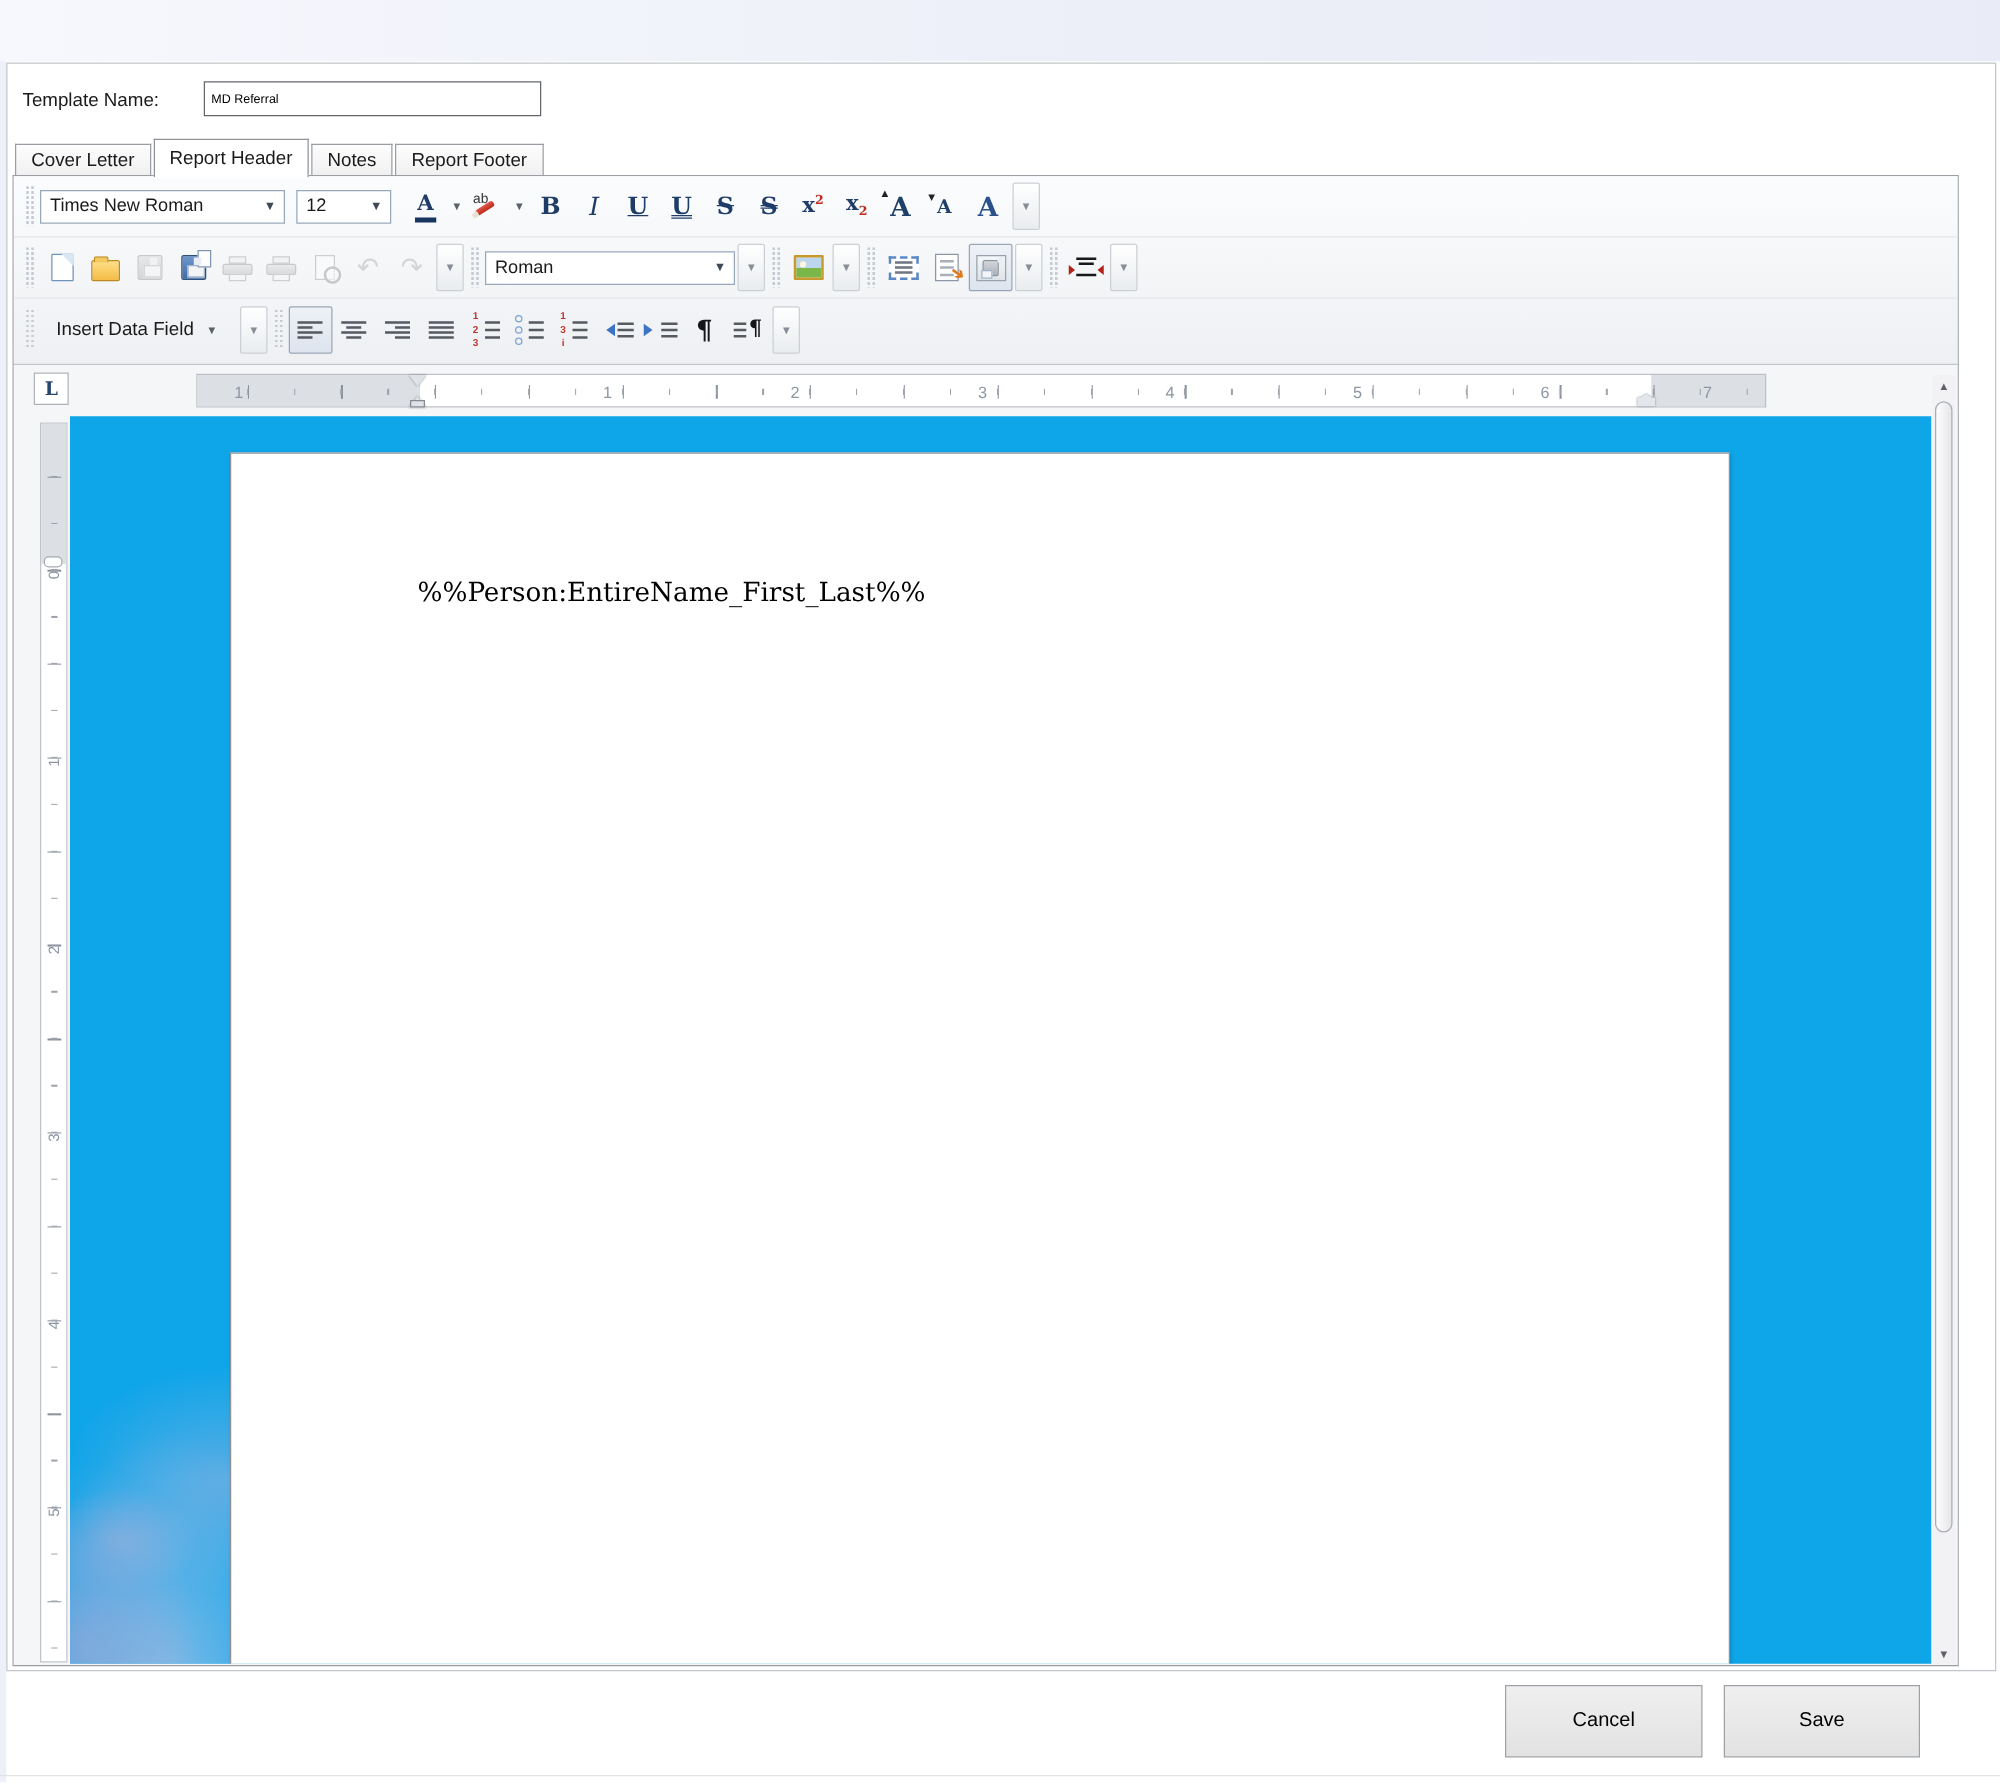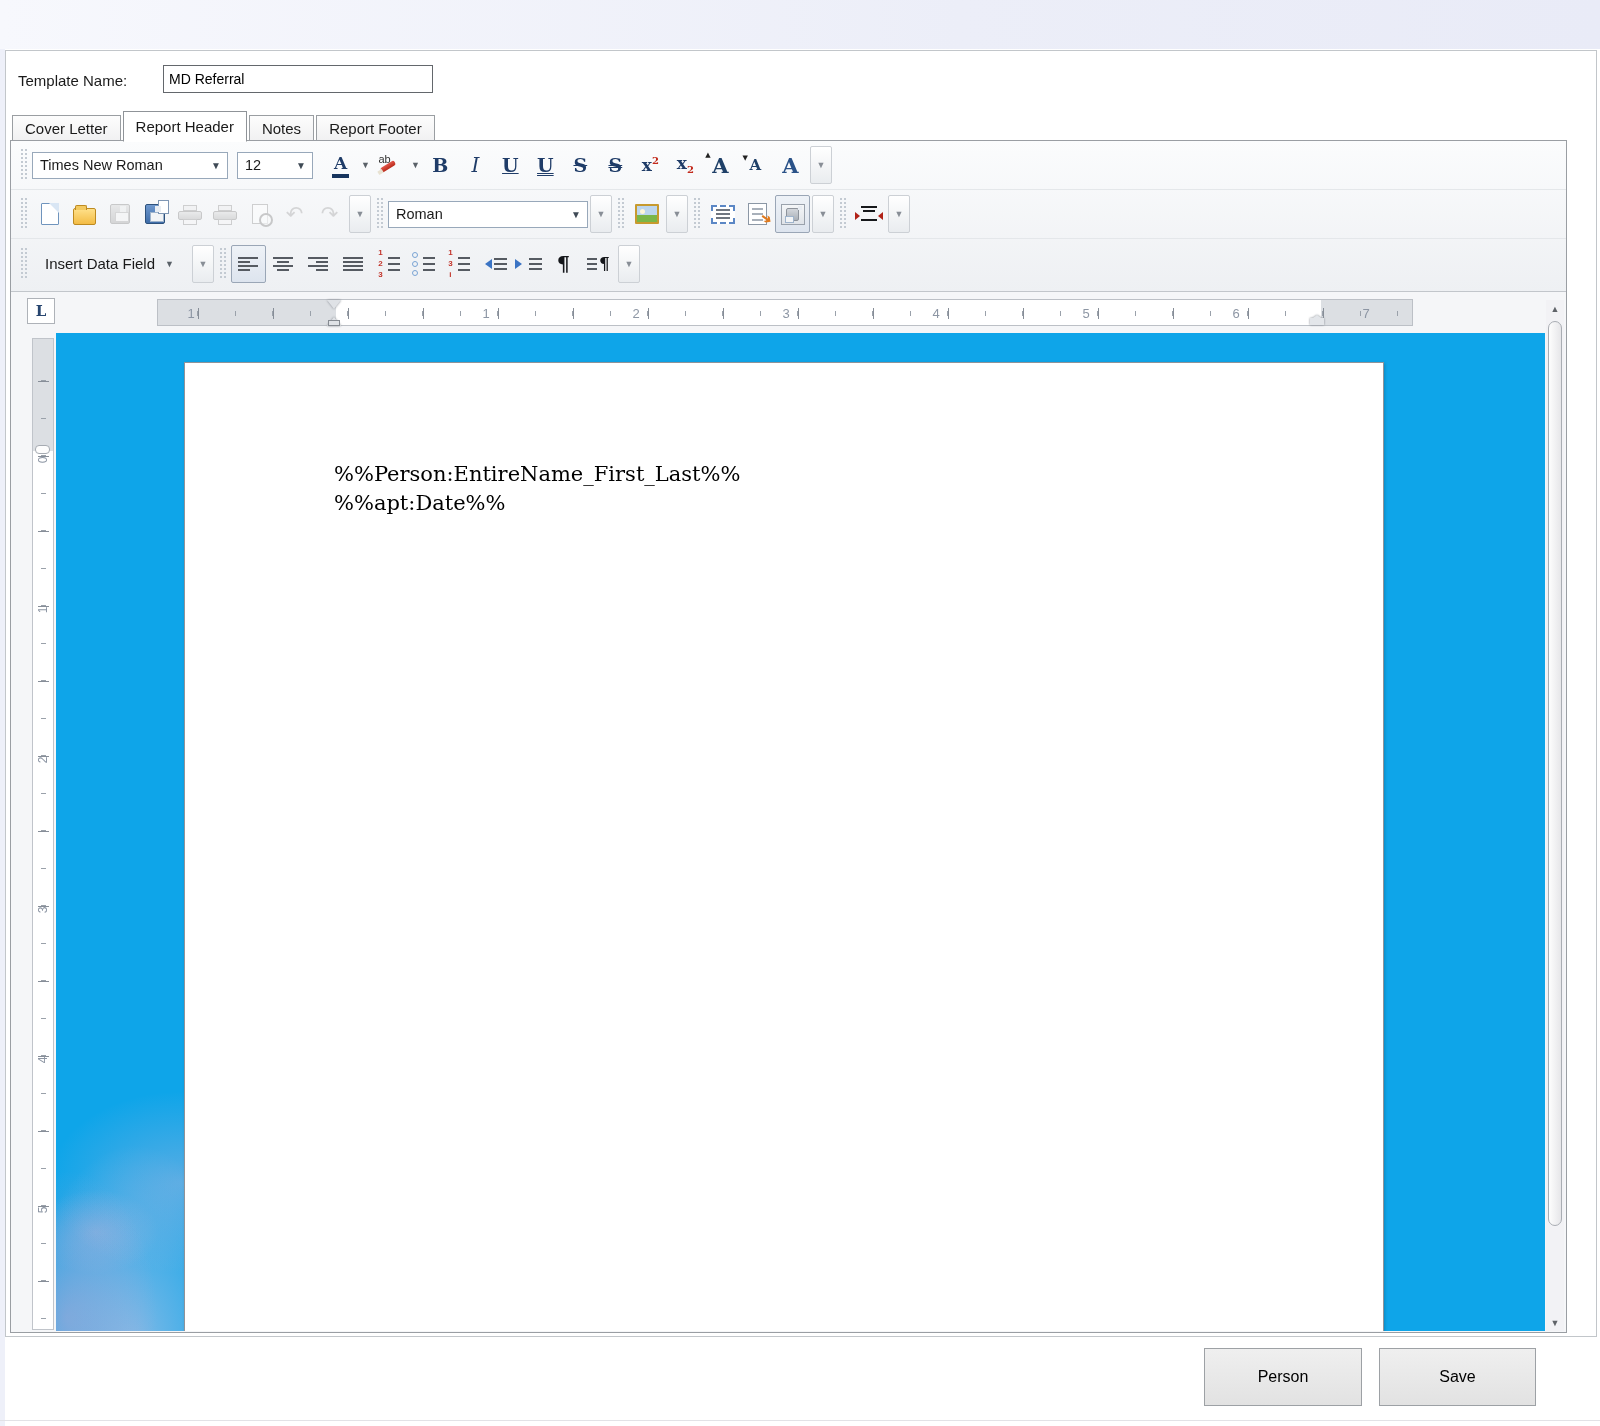--- a/index.html
+++ b/index.html
@@ -5,21 +5,21 @@
   *{box-sizing:border-box;margin:0;padding:0}
   html,body{width:1600px;height:1426px;background:#fff;font-family:"Liberation Sans",sans-serif;position:relative;overflow:hidden;color:#1a1a1a}
   .top-band{position:absolute;left:0;top:0;width:1600px;height:49px;background:linear-gradient(to right,#f7f8fd 0%,#eceef8 60%,#e9ebf7 100%)}
   .left-band{position:absolute;left:0;top:49px;width:5px;bottom:0;background:#eef0f9}
   .bottom-line{position:absolute;left:0;top:1420px;width:1600px;height:1px;background:#e2e2e6}
 
   .panel{position:absolute;left:5px;top:50px;width:1592px;height:1287px;background:#fff;border:1px solid #c2c6ca}
 
   
   .tpl-label{position:absolute;left:12px;top:21px;font-size:15px}
-  .tpl-input{position:absolute;left:157px;top:14px;width:270px;height:28px;border:1px solid #63676c;background:#fff;font-family:"Liberation Sans",sans-serif;font-size:14px;padding:0 5px}
+  .tpl-input{position:absolute;left:157px;top:14px;width:270px;height:28px;border:1px solid #63676c;background:#fff;font-family:"Liberation Sans",sans-serif;font-size:10px;padding:0 5px}
 
   
   .tabs{position:absolute;left:6px;top:59px;height:31px;display:flex;align-items:flex-end}
   .tab{height:26px;background:linear-gradient(#fdfdfd,#f0f0f1);border:1px solid #9a9ea2;border-bottom:none;display:flex;align-items:center;justify-content:center;font-size:15px;padding:0 12px;margin-right:2px}
   .tab.active{height:31px;background:#fff;border:1px solid #8f9398;border-bottom:1px solid #fff;position:relative;z-index:3;margin-bottom:-1px}
   .tab-content{position:absolute;left:4px;top:89px;width:1557px;height:1193px;border:1px solid #9a9ea3;background:#fff;z-index:1}
 
   
   .toolbars{position:absolute;left:0;top:0;right:0;height:151px;background:linear-gradient(#fbfcfd,#eef0f3);border-bottom:1px solid #c2c6cb}
   .tb-row{height:49px;display:flex;align-items:center;padding-left:6px;border-bottom:1px solid #e4e7ea}
@@ -486,36 +486,35 @@
         <span class="vr-num" style="top:564px">3</span>
         <span class="vr-num" style="top:714px">4</span>
         <span class="vr-num" style="top:864px">5</span>
       </div>
 
       <div class="viewport">
         <div class="swirl"></div>
         <div class="page">
           <div class="page-text">
             <div>%%Person:EntireName_First_Last%%</div>
-            <div>%%apt:Date%%</div>
           </div>
         </div>
       </div>
 
       <div class="vscroll">
         <div class="sb-btn up">
             <span>▲</span>
           </div>
         <div class="sb-thumb"></div>
         <div class="sb-btn down">
             <span>▼</span>
           </div>
       </div>
     </div>
   </div>
 </div>
 
 <div class="foot-btn cancel">
-    <span>Person</span>
+    <span>Cancel</span>
   </div>
 <div class="foot-btn save">
     <span>Save</span>
   </div>
 
 </body></html>

